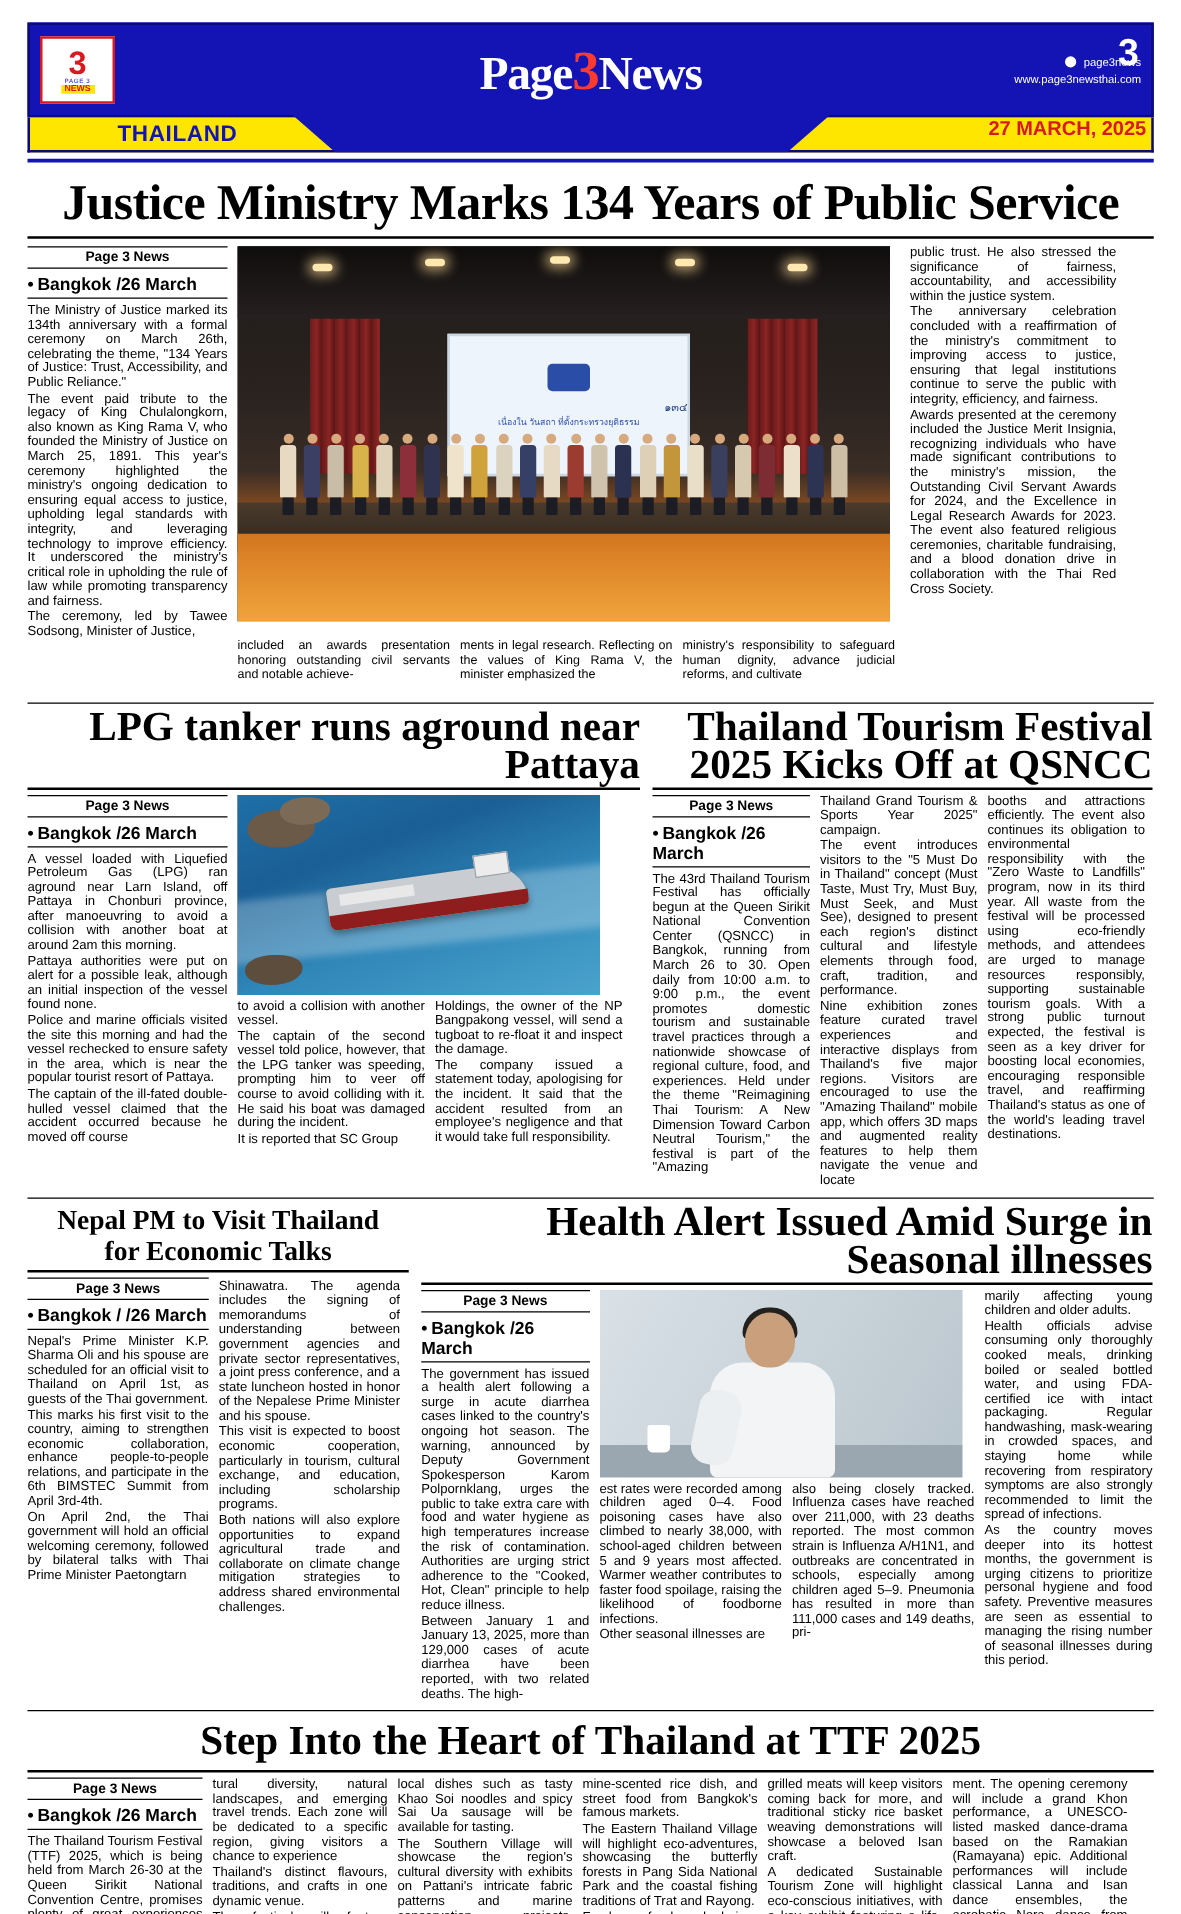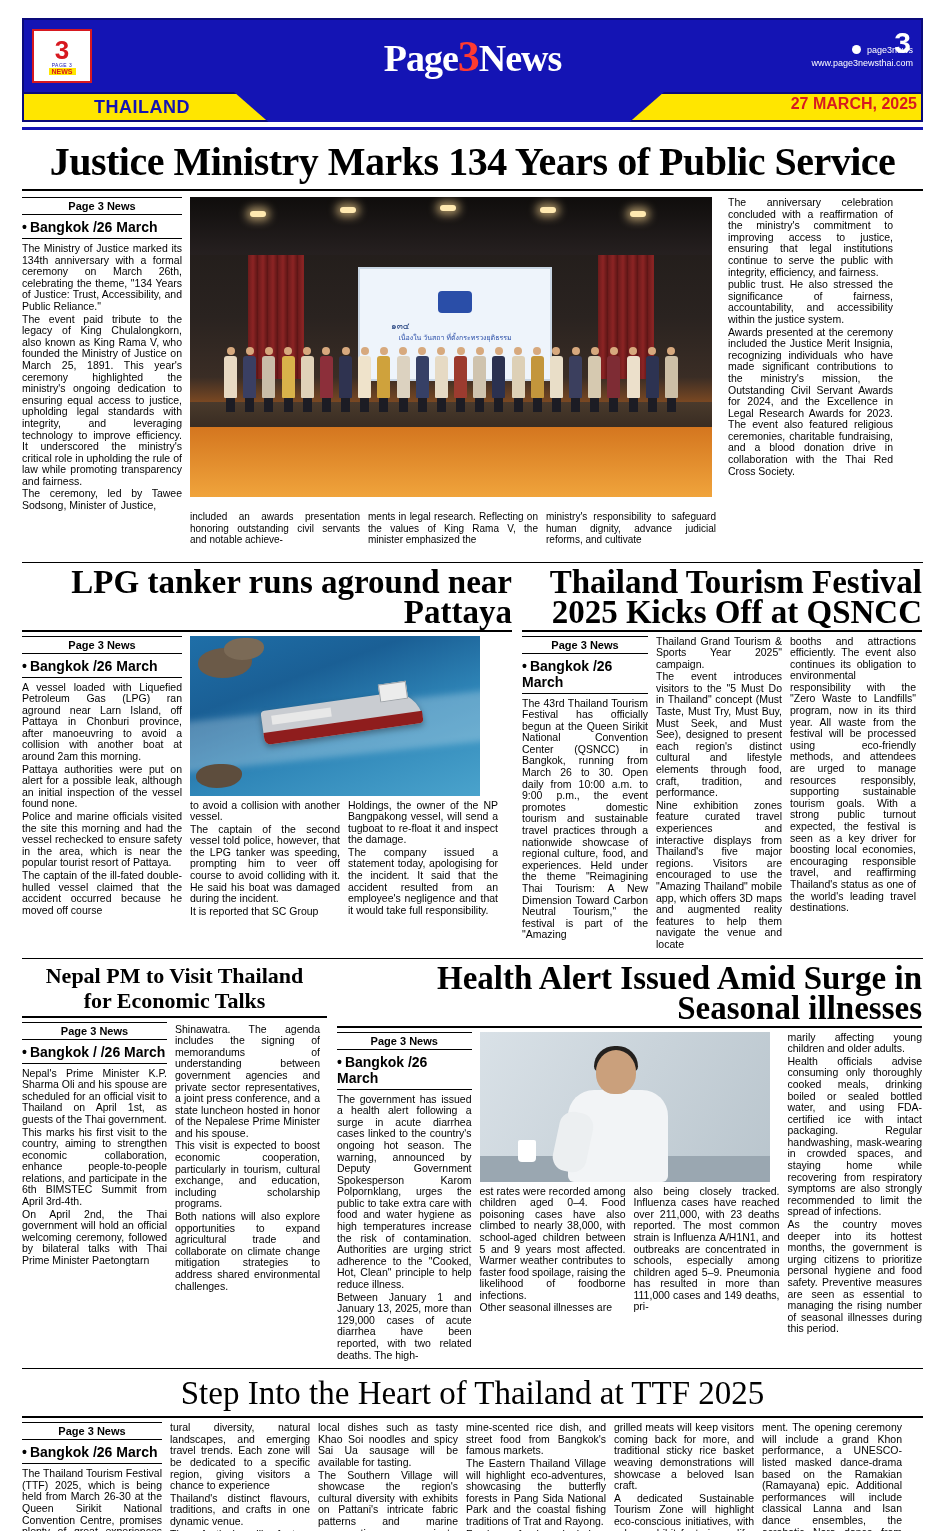--- a/index.html
+++ b/index.html
@@ -54,21 +54,21 @@
   #story1 .c5{width:165px;}
 
   .photo1{width:522px;height:300px;position:relative;}
 
   
   .p1-bg{position:absolute;inset:0;background:linear-gradient(#1e1a18 0%,#2a2320 40%,#3a2d25 60%,#c4671f 78%,#e08b2a 100%);}
   .p1-ceiling{position:absolute;left:0;right:0;top:0;height:58px;background:linear-gradient(#0f0d0c,#262020);}
   .p1-light{position:absolute;width:16px;height:6px;background:#ffe9b0;border-radius:3px;box-shadow:0 0 9px 4px rgba(255,220,150,.6);}
   .p1-screen{position:absolute;left:168px;top:70px;width:190px;height:110px;background:#eef4fb;border:2px solid #c9d6e4;}
   .p1-screen-logo{position:absolute;left:50%;top:22px;transform:translateX(-50%);width:34px;height:22px;border-radius:4px;background:#2a4ea8;}
-  .p1-screen-t1{position:absolute;left:0;right:0;top:50px;text-align:left;font-size:9px;color:#1b3a7a;font-family:"Liberation Sans",sans-serif;margin-left:31px;}
+  .p1-screen-t1{position:absolute;left:0;right:0;top:50px;text-align:right;font-size:9px;color:#1b3a7a;font-family:"Liberation Sans",sans-serif;}
   .p1-screen-t2{position:absolute;left:0;right:0;top:63px;text-align:center;font-size:7px;color:#2a4ea8;font-family:"Liberation Sans",sans-serif;}
   .p1-drape{position:absolute;top:58px;bottom:118px;width:56px;background:repeating-linear-gradient(90deg,#6b1b1b 0,#8c2424 5px,#5a1414 10px);}
   .p1-drapeL{left:58px;}
   .p1-drapeR{right:58px;}
   .p1-stage{position:absolute;left:0;right:0;top:205px;height:40px;background:linear-gradient(#4a3a2c,#2e241c);}
   .p1-carpet{position:absolute;left:0;right:0;bottom:0;height:70px;background:linear-gradient(#d4761f,#f0a43c);}
   .p1-row{position:absolute;left:34px;right:34px;top:150px;height:70px;display:flex;justify-content:space-between;}
   .p1-person{width:13px;height:66px;position:relative;}
   .p1-head{width:8px;height:8px;border-radius:50%;background:#d7a97e;margin:0 auto;}
   .p1-body{width:13px;height:42px;margin-top:1px;border-radius:3px 3px 1px 1px;}
@@ -89,21 +89,21 @@
   
   .photo4{width:290px;height:150px;position:relative;overflow:hidden;background:#cfd7de;}
   .p4-bg{position:absolute;inset:0;background:linear-gradient(120deg,#d9e1e7,#b9c5cd);}
   .p4-person{position:absolute;left:70px;top:18px;width:130px;height:132px;}
   .p4-head{position:absolute;left:46px;top:0;width:40px;height:44px;border-radius:50% 50% 45% 45%;background:#caa07c;}
   .p4-hair{position:absolute;left:44px;top:-4px;width:44px;height:26px;border-radius:22px 22px 6px 6px;background:#23201e;}
   .p4-shirt{position:absolute;left:18px;top:40px;width:100px;height:92px;border-radius:26px 26px 6px 6px;background:#f2f4f6;}
   .p4-arm{position:absolute;left:6px;top:62px;width:34px;height:60px;border-radius:14px;background:#eceff1;transform:rotate(12deg);}
   .p4-table{position:absolute;left:0;right:0;bottom:0;height:26px;background:#9aa7b1;}
   .p4-cup{position:absolute;left:38px;bottom:20px;width:18px;height:22px;background:#fff;border-radius:2px 2px 4px 4px;}
-  .hl-big2{font-family:"Liberation Serif",serif;font-weight:normal;font-size:33px;text-align:center;margin:6px 0 4px 0;}
+  .hl-big2{font-family:"Liberation Serif",serif;font-weight:bold;font-size:33px;text-align:center;margin:6px 0 4px 0;}
 </style>
 </head>
 <body>
 
 <div class="page">
 
   <div class="masthead">
     <div class="mh-left">
       <div class="logo-box">
         <div class="logo-3">3</div>
@@ -293,22 +293,22 @@
         <div style="width:170px">
             <p class="cap">ments in legal research. Reflecting on the values of King Rama V, the minister emphasized the</p>
           </div>
         <div style="width:170px">
             <p class="cap">ministry's responsibility to safeguard human dignity, advance judicial reforms, and cultivate</p>
           </div>
       </div>
     </div>
 
     <div class="col c5">
+      <p>public trust. He also stressed the significance of fairness, accountability, and accessibility within the justice system.</p>
       <p>The anniversary celebration concluded with a reaffirmation of the ministry's commitment to improving access to justice, ensuring that legal institutions continue to serve the public with integrity, efficiency, and fairness.</p>
-      <p>public trust. He also stressed the significance of fairness, accountability, and accessibility within the justice system.</p>
       <p>Awards presented at the ceremony included the Justice Merit Insignia, recognizing individuals who have made significant contributions to the ministry's mission, the Outstanding Civil Servant Awards for 2024, and the Excellence in Legal Research Awards for 2023. The event also featured religious ceremonies, charitable fundraising, and a blood donation drive in collaboration with the Thai Red Cross Society.</p>
     </div>
   </div>
 
   <div style="height:6px"></div>
   <div class="hr-thin"></div>
 
   <div class="region" style="display:flex;gap:10px;margin-top:4px;">
 
     <div style="width:490px">

